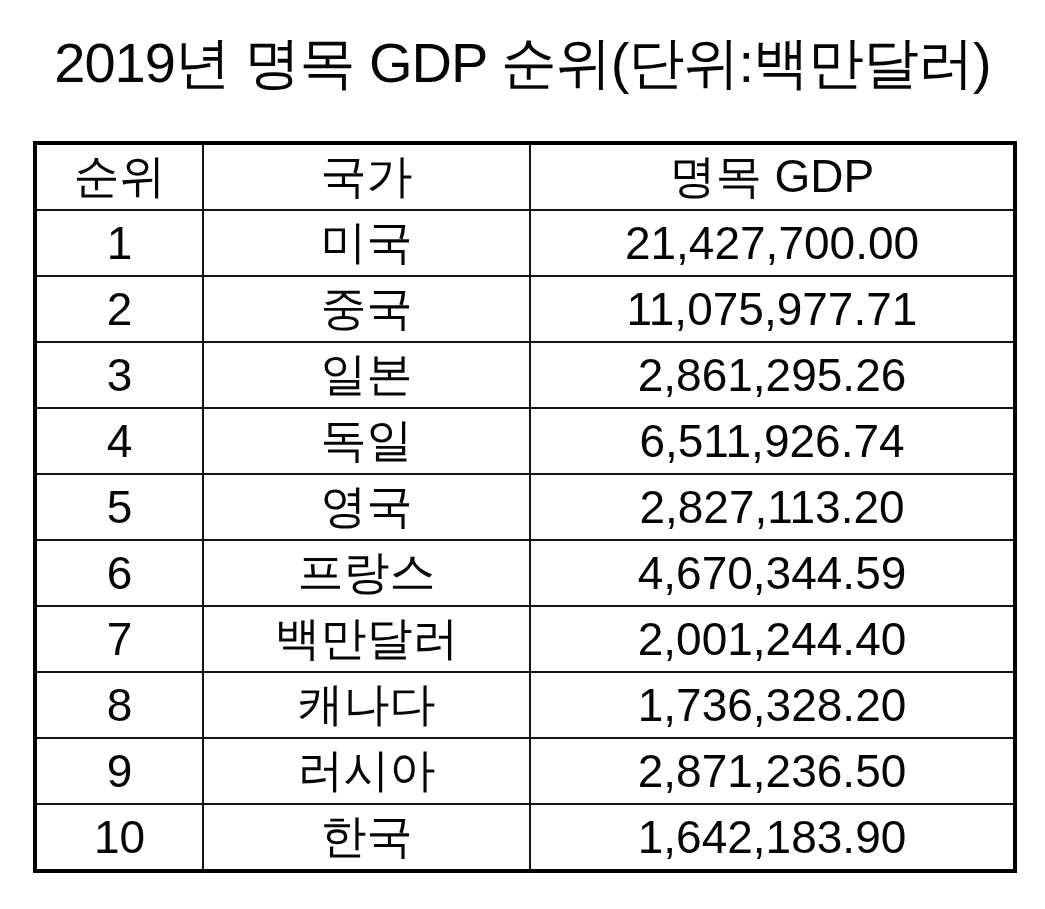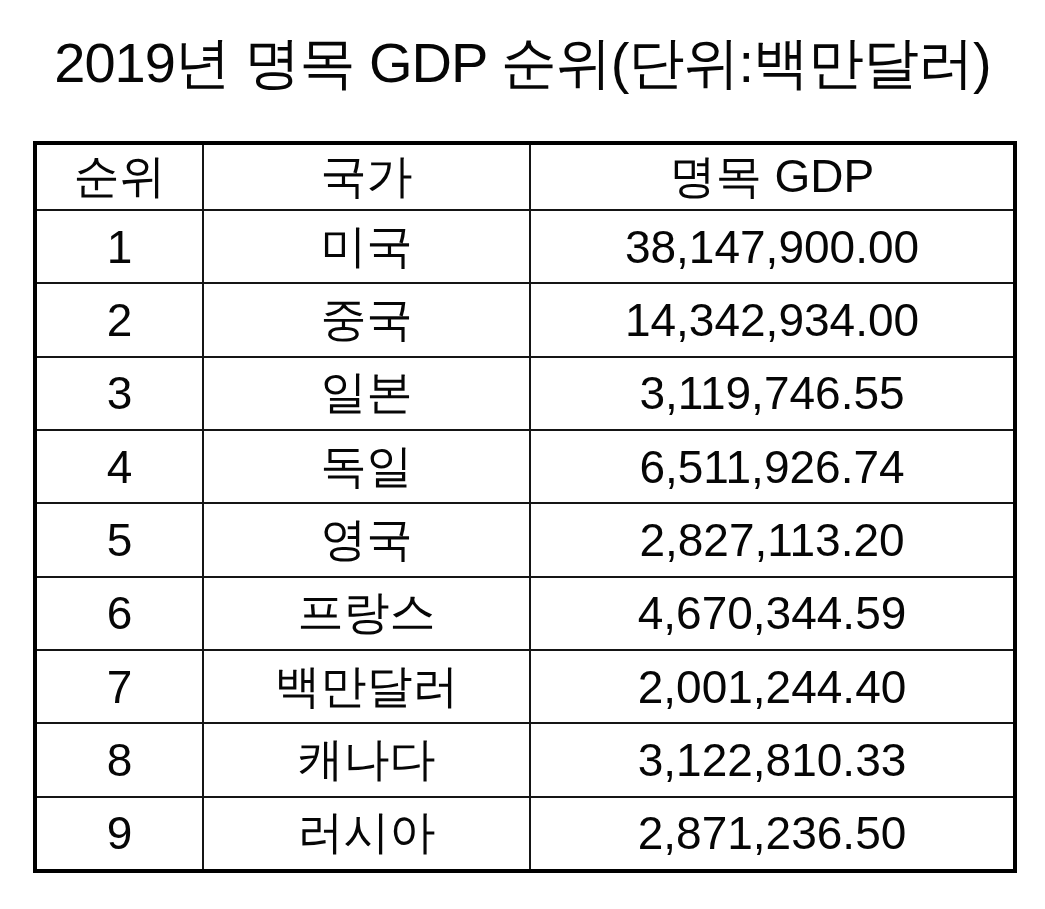--- a/index.html
+++ b/index.html
@@ -78,31 +78,31 @@
       <tr>
         <th>순위</th>
         <th>국가</th>
         <th>명목 GDP</th>
       </tr>
     </thead>
     <tbody>
       <tr>
         <td>1</td>
         <td>미국</td>
-        <td>38,147,900.00</td>
+        <td>21,427,700.00</td>
       </tr>
       <tr>
         <td>2</td>
         <td>중국</td>
-        <td>14,342,934.00</td>
+        <td>11,075,977.71</td>
       </tr>
       <tr>
         <td>3</td>
         <td>일본</td>
-        <td>3,119,746.55</td>
+        <td>2,861,295.26</td>
       </tr>
       <tr>
         <td>4</td>
         <td>독일</td>
         <td>6,511,926.74</td>
       </tr>
       <tr>
         <td>5</td>
         <td>영국</td>
         <td>2,827,113.20</td>
@@ -113,23 +113,28 @@
         <td>4,670,344.59</td>
       </tr>
       <tr>
         <td>7</td>
         <td>백만달러</td>
         <td>2,001,244.40</td>
       </tr>
       <tr>
         <td>8</td>
         <td>캐나다</td>
-        <td>3,122,810.33</td>
+        <td>1,736,328.20</td>
       </tr>
       <tr>
         <td>9</td>
         <td>러시아</td>
         <td>2,871,236.50</td>
+      </tr>
+      <tr>
+        <td>10</td>
+        <td>한국</td>
+        <td>1,642,183.90</td>
       </tr>
     </tbody>
   </table>
 
 </div>
 
 </body></html>

